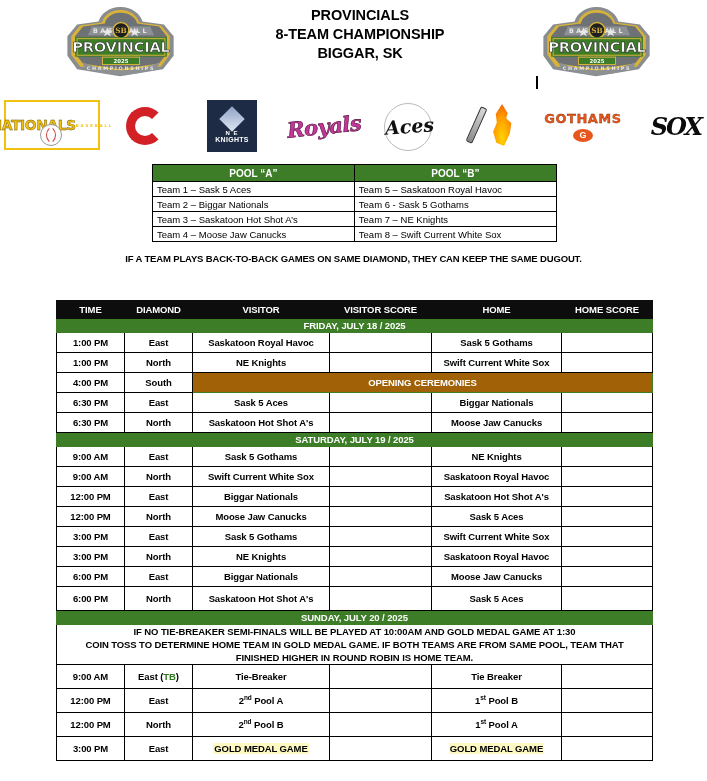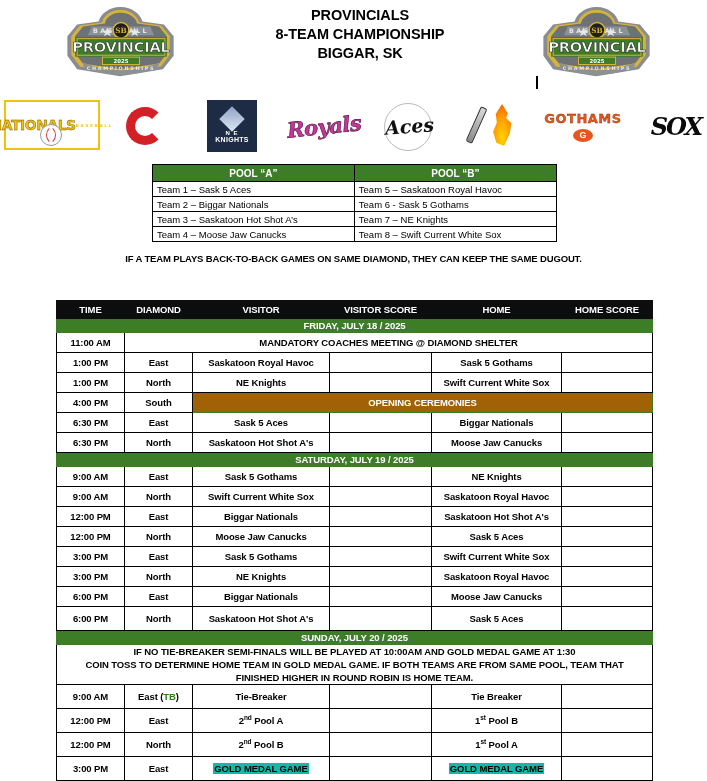--- a/index.html
+++ b/index.html
@@ -325,21 +325,21 @@
   }
   .notes-cell {
     text-align: center;
     font-size: 9.5px;
     font-weight: bold;
     line-height: 13px;
     padding: 1px 6px 2px 6px;
     letter-spacing: -0.25px;
     height: auto;
   }
-  .hl { background: #14b8a6; padding: 0 1px; }
+  .hl { background: #fef9c3; padding: 0 1px; }
   .tb-green { color: #2f7a1f; }
   .cell-top { vertical-align: top; padding-top: 1px; }
   .tall { height: 24px; }
   sup { font-size: 6.5px; vertical-align: super; }
 </style>
 </head>
 <body>
 
 <div class="header">
 
@@ -485,24 +485,20 @@
       <th>HOME</th>
       <th>HOME SCORE</th>
     </tr>
   </thead>
   <tbody>
 
     <tr class="day-band">
       <td colspan="6">FRIDAY, JULY 18 / 2025</td>
     </tr>
     <tr>
-      <td>11:00 AM</td>
-      <td colspan="5">MANDATORY COACHES MEETING @ DIAMOND SHELTER</td>
-    </tr>
-    <tr>
       <td>1:00 PM</td>
       <td>East</td>
       <td>Saskatoon Royal Havoc</td>
       <td></td>
       <td>Sask 5 Gothams</td>
       <td></td>
     </tr>
     <tr>
       <td>1:00 PM</td>
       <td>North</td>

